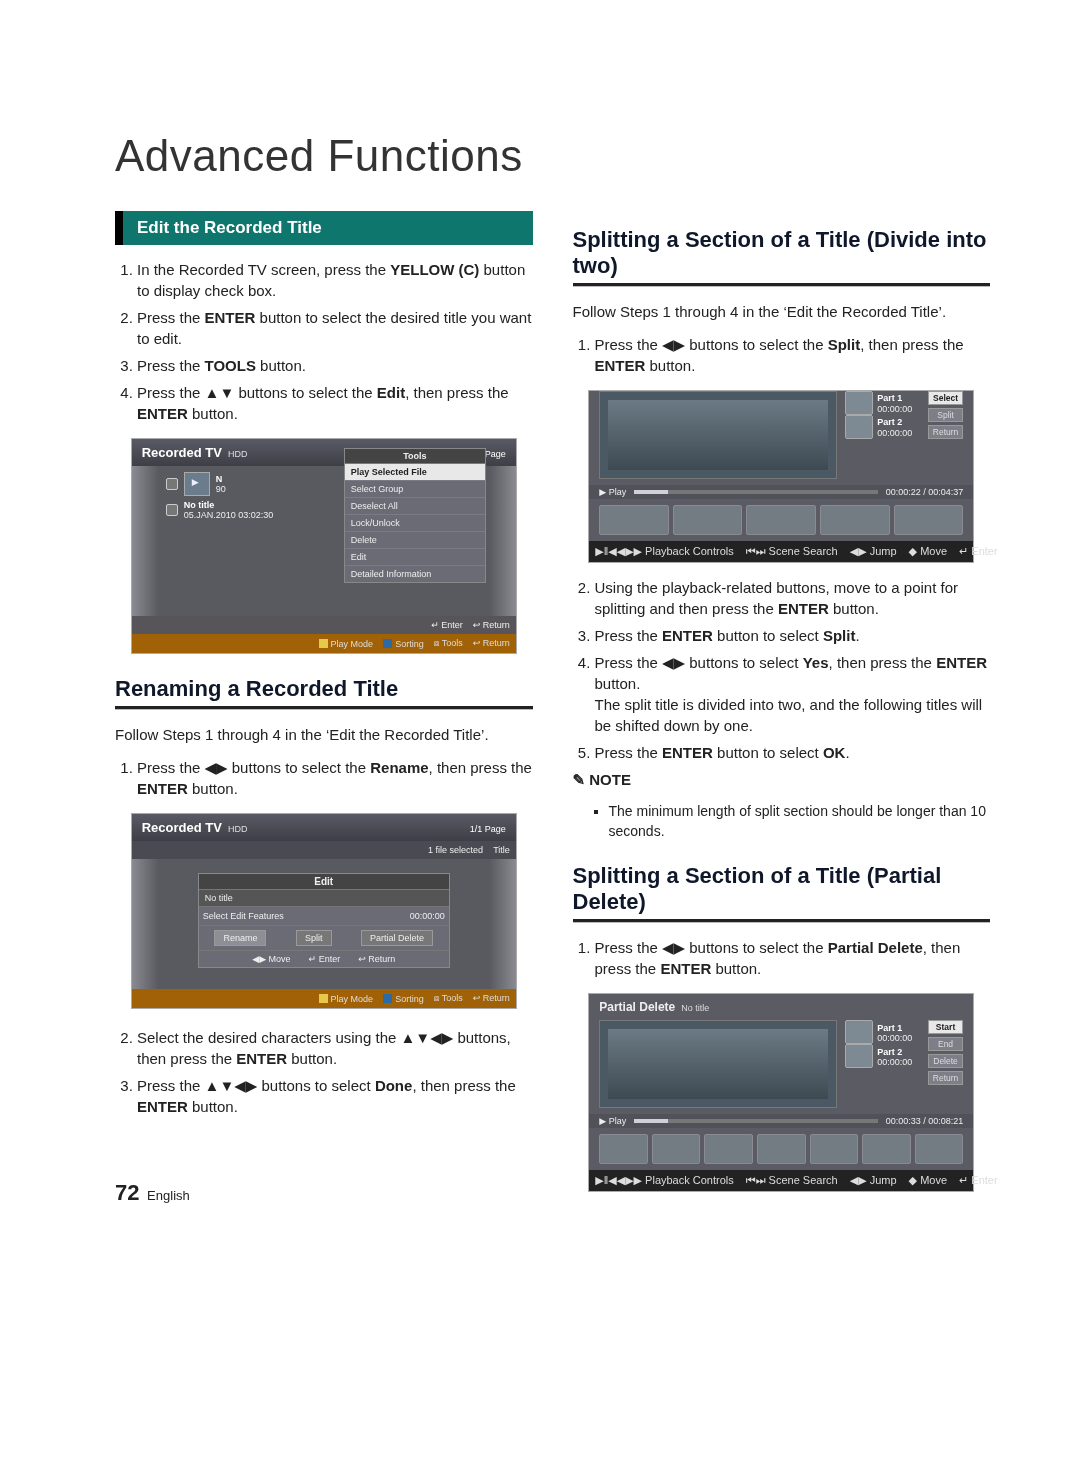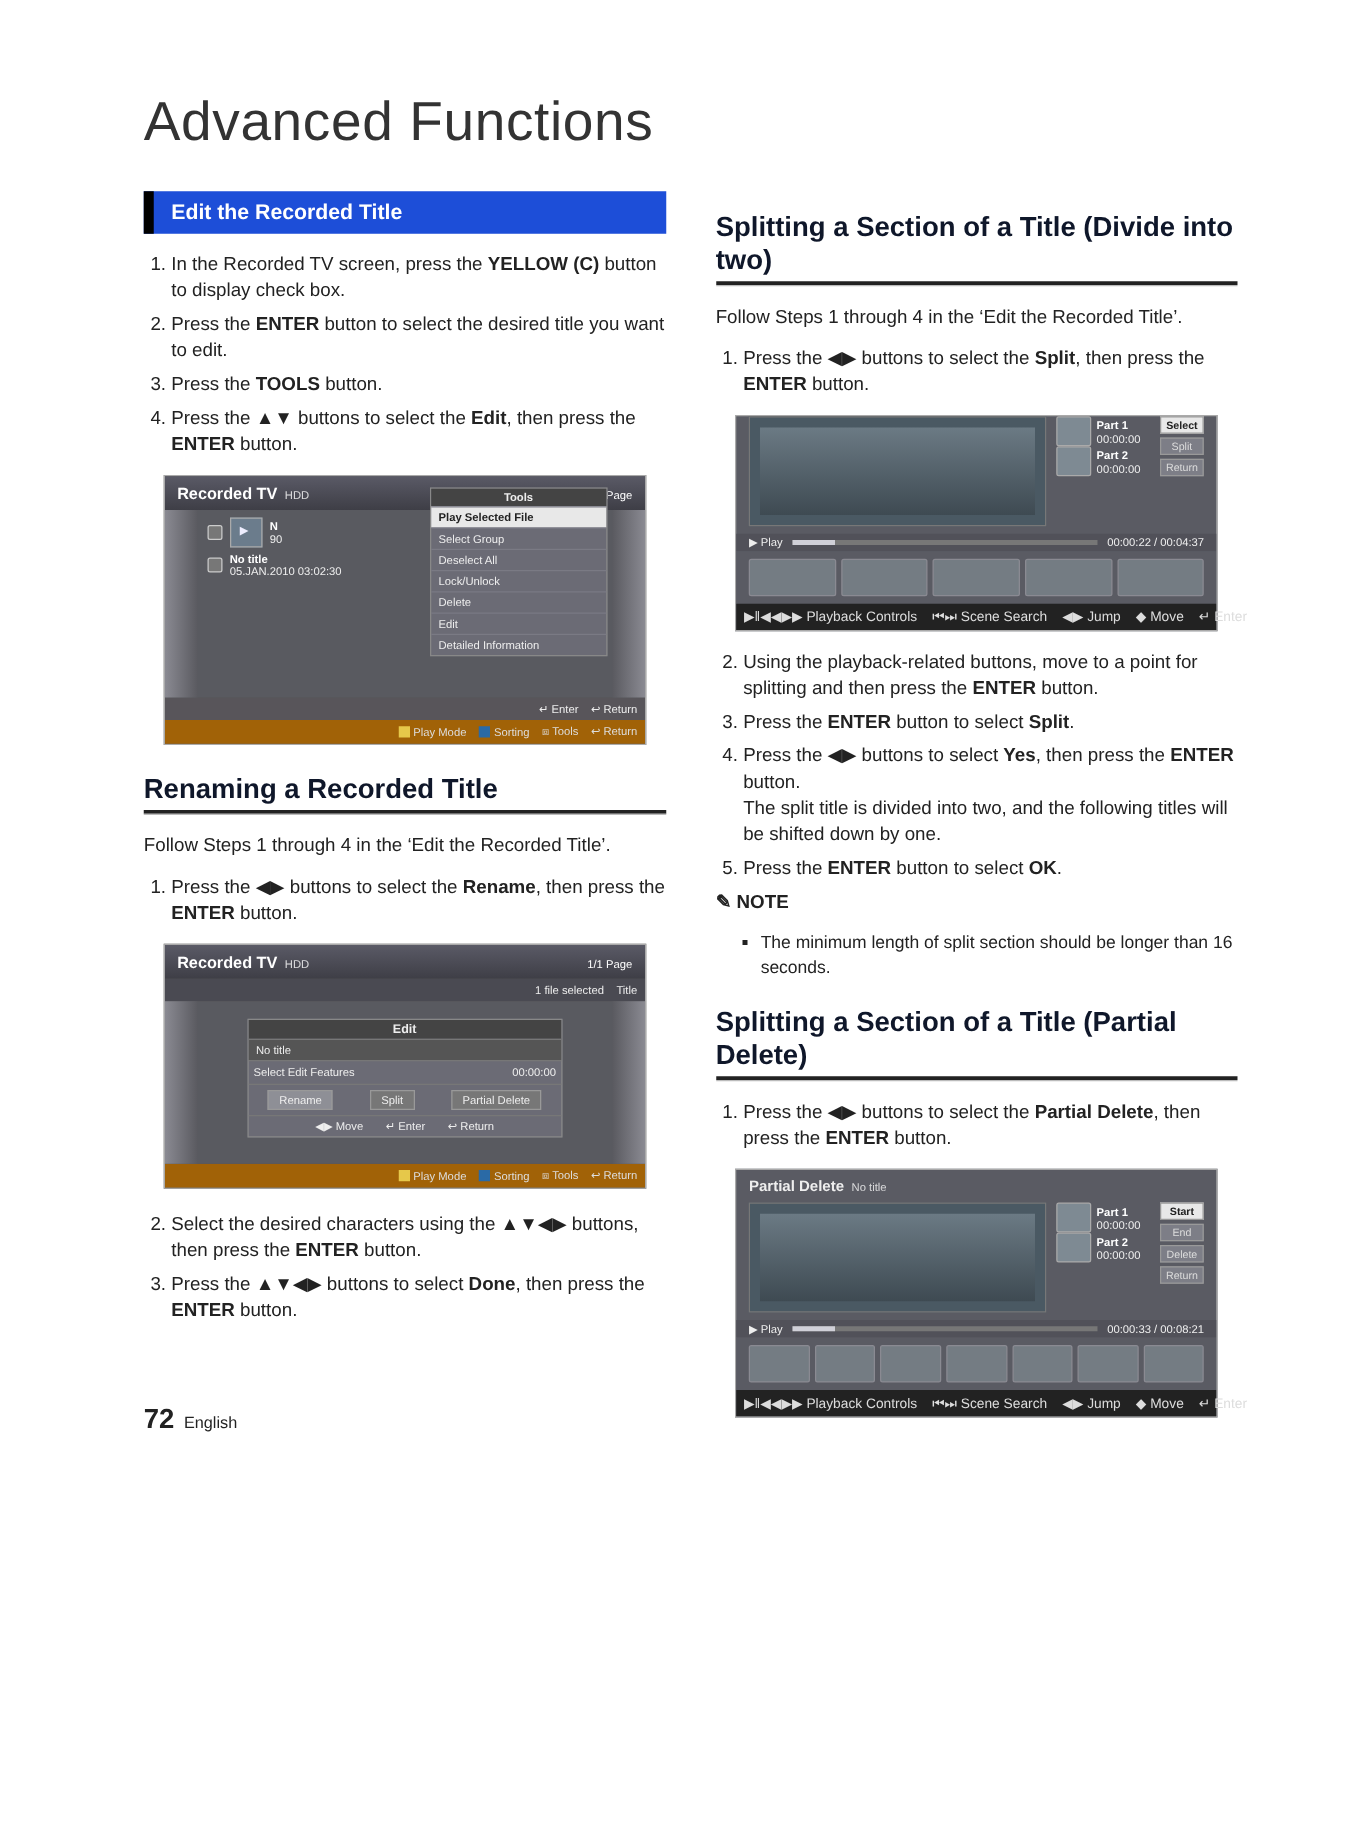--- a/index.html
+++ b/index.html
@@ -6,40 +6,40 @@
     margin: 0;
     padding: 0;
     background: #fff;
     font-family: Arial, Helvetica, sans-serif;
     color: #222;
     width: 1080px;
   }
   .page {
     width: 1080px;
     box-sizing: border-box;
-    padding: 53px 90px 50px 115px;
+    padding: 111px 90px 50px 115px;
     position: relative;
   }
   h1.main-title {
     font-weight: 300;
     font-size: 44px;
     margin: 20px 0 24px 0;
     letter-spacing: 0.5px;
     color: #333;
   }
   .cols {
     display: flex;
     gap: 40px;
   }
   .col {
     flex: 1;
     min-width: 0;
   }
   .black-bar {
-    background: #1d4ed8;
+    background: #0f766e;
     color: #fff;
     font-weight: 700;
     font-size: 17px;
     padding: 7px 14px;
     margin: 6px 0 14px 0;
     border-left: 8px solid #000;
   }
   .section-title {
     font-size: 22px;
     font-weight: 700;
@@ -348,21 +348,21 @@
       </div>
 
       <ol class="steps" start="2">
         <li>Using the playback-related buttons, move to a point for splitting and then press the <span class="bold">ENTER</span> button.</li>
         <li>Press the <span class="bold">ENTER</span> button to select <span class="bold">Split</span>.</li>
         <li>Press the <span class="arrow">◀▶</span> buttons to select <span class="bold">Yes</span>, then press the <span class="bold">ENTER</span> button.<br>The split title is divided into two, and the following titles will be shifted down by one.</li>
         <li>Press the <span class="bold">ENTER</span> button to select <span class="bold">OK</span>.</li>
       </ol>
       <p class="body"><span class="note-icon">✎ </span><span class="bold">NOTE</span></p>
       <ul class="note-list">
-        <li>The minimum length of split section should be longer than 16 seconds.</li>
+        <li>The minimum length of split section should be longer than 10 seconds.</li>
       </ul>
 
       <div class="section-title">Splitting a Section of a Title (Partial Delete)</div>
       <hr class="section-rule">
       <ol class="steps">
         <li>Press the <span class="arrow">◀▶</span> buttons to select the <span class="bold">Partial Delete</span>, then press the <span class="bold">ENTER</span> button.</li>
       </ol>
 
       <div class="playshot">
         <div class="ps-hdr"><span>Partial Delete</span><span class="sub">No title</span></div>

